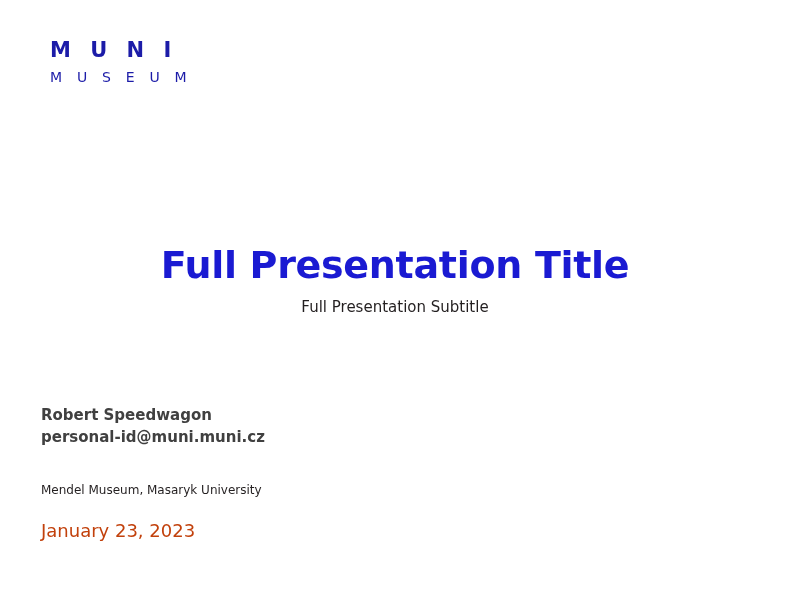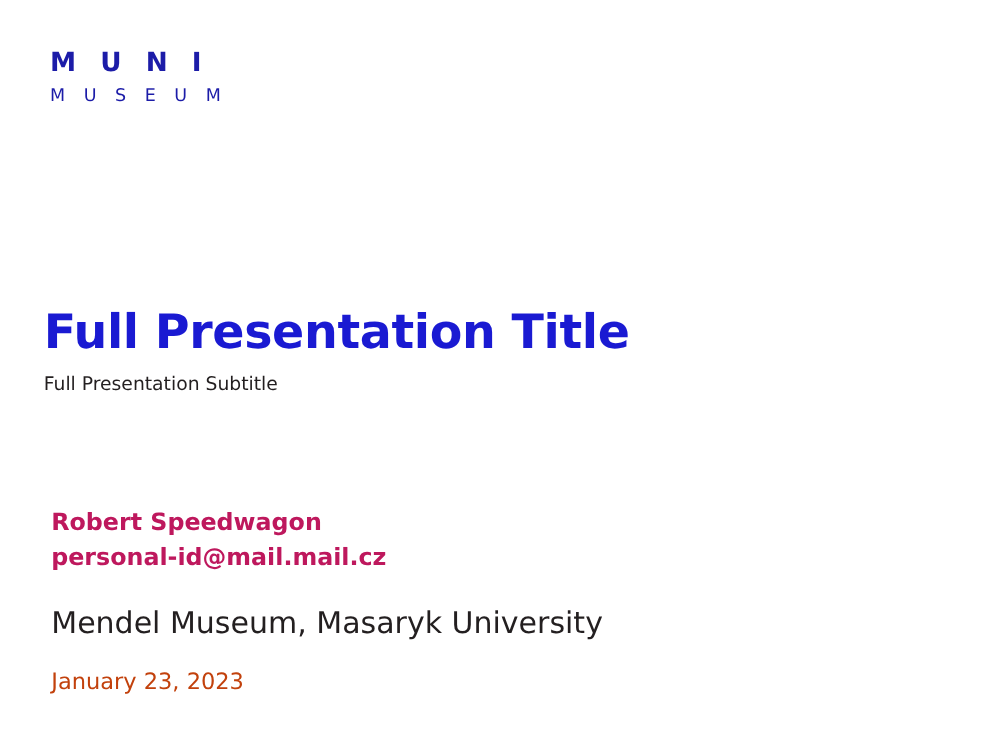--- a/index.html
+++ b/index.html
@@ -16,21 +16,21 @@
     width: 794px;
     height: 596px;
     background: #ffffff;
     overflow: hidden;
     box-sizing: border-box;
   }
 
   
   .logo {
     position: absolute;
-    left: 40px;
+    left: 50px;
     top: 40px;
     width: 300px;
   }
   .logo-line {
     display: block;
     color: #1c1ca8;
     font-family: "DejaVu Sans", sans-serif;
     white-space: pre;
     line-height: 1.0;
   }
@@ -48,23 +48,24 @@
   }
   .logo-line-3 {
     font-size: 14px;
     font-weight: 400;
     letter-spacing: 5.2px;
   }
 
   
   .title-block {
     position: absolute;
-    left: 35px;
+    left: 45px;
     top: 243px;
     width: 700px;
+    text-align: center;
   }
   .main-title {
     margin: 0;
     font-family: "DejaVu Sans", sans-serif;
     font-size: 38px;
     font-weight: 700;
     color: #1a1ad2;
     letter-spacing: -0.3px;
     line-height: 1.18;
   }
@@ -82,38 +83,38 @@
     position: absolute;
     left: 41px;
     top: 405px;
     width: 700px;
   }
   .author-name,
   .author-email {
     display: block;
     margin: 0;
     font-family: "DejaVu Sans", sans-serif;
-    font-size: 19px;
+    font-size: 15px;
     font-weight: 700;
-    color: #be185d;
+    color: #404040;
     line-height: 1.45;
   }
 
   
   .meta-block {
     position: absolute;
     left: 41px;
     top: 483px;
     width: 700px;
   }
   .affiliation {
     display: block;
     margin: 0 0 22px 0;
     font-family: "DejaVu Sans", sans-serif;
-    font-size: 24px;
+    font-size: 12px;
     font-weight: 400;
     color: #231f20;
     line-height: 1.25;
   }
   .date {
     display: block;
     margin: 0;
     font-family: "DejaVu Sans", sans-serif;
     font-size: 18px;
     font-weight: 400;
@@ -131,21 +132,21 @@
     <span class="logo-line logo-line-3">M U S E U M</span>
   </div>
 
   <div class="title-block">
     <h1 class="main-title">Full Presentation Title</h1>
     <p class="sub-title">Full Presentation Subtitle</p>
   </div>
 
   <div class="author-block">
     <span class="author-name">Robert Speedwagon</span>
-    <span class="author-email">personal-id@mail.mail.cz</span>
+    <span class="author-email">personal-id@muni.muni.cz</span>
   </div>
 
   <div class="meta-block">
     <span class="affiliation">Mendel Museum, Masaryk University</span>
     <span class="date">January 23, 2023</span>
   </div>
 
 </div>
 
 </body></html>

